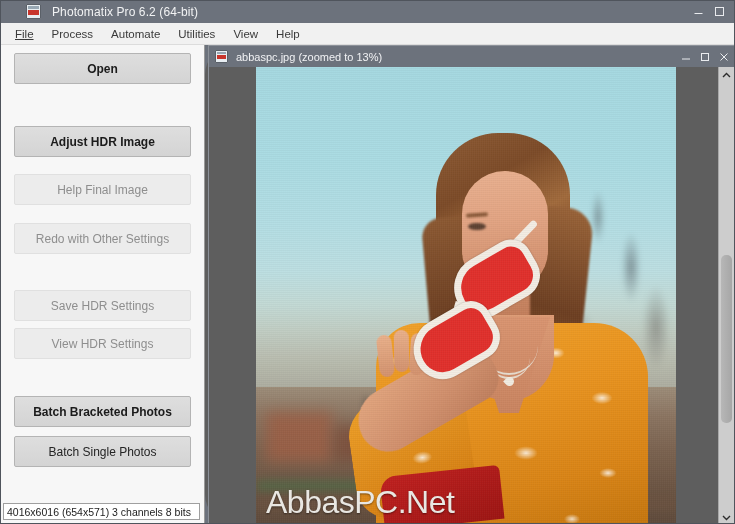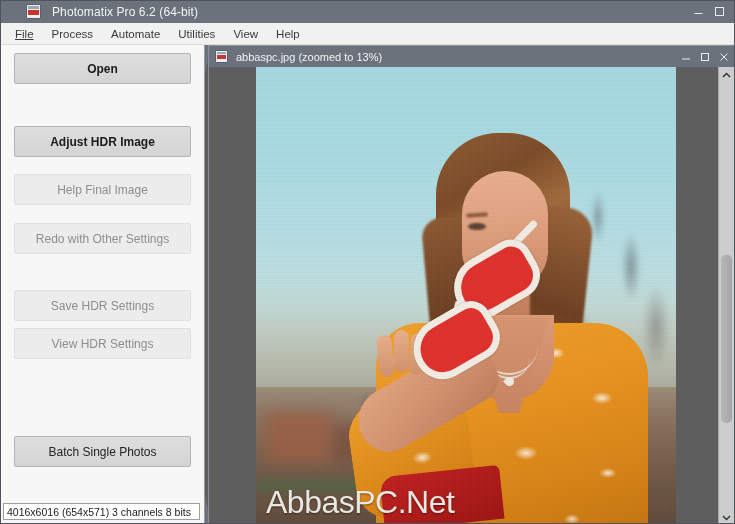--- a/index.html
+++ b/index.html
@@ -665,20 +665,21 @@
   <div class="body-area">
 
     <div class="leftpanel">
       <div class="btn-stack">
         <div class="pbtn" style="top:8px">Open</div>
         <div class="pbtn" style="top:81px">Adjust HDR Image</div>
         <div class="pbtn disabled" style="top:129px">Help Final Image</div>
         <div class="pbtn disabled" style="top:178px">Redo with Other Settings</div>
         <div class="pbtn disabled" style="top:245px">Save HDR Settings</div>
         <div class="pbtn disabled" style="top:283px">View HDR Settings</div>
+        <div class="pbtn" style="top:351px">Batch Bracketed Photos</div>
         <div class="pbtn normal" style="top:391px">Batch Single Photos</div>
       </div>
       <div class="statusbar">4016x6016 (654x571) 3 channels 8 bits</div>
     </div>
 
     <div class="mdi-area">
 
       <div class="child-win">
 
         <div class="child-title">

